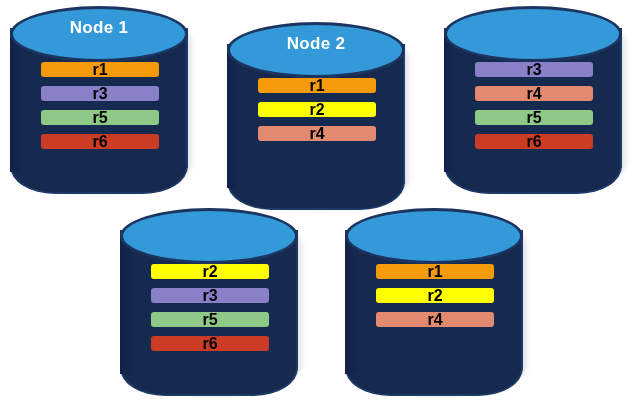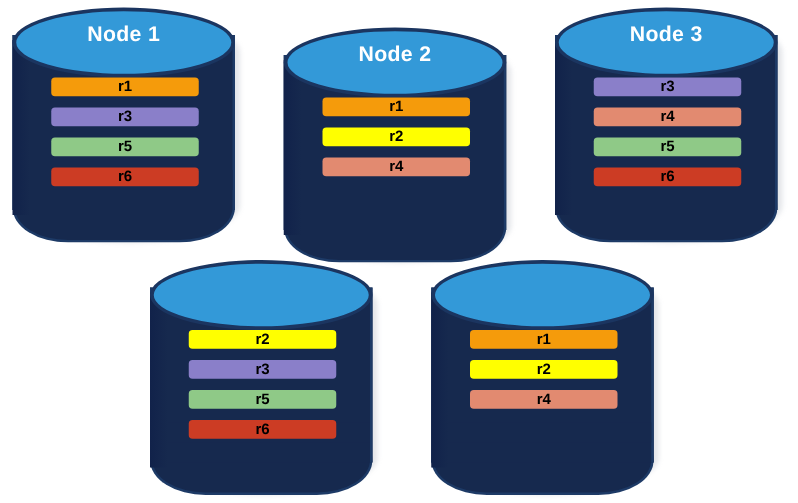--- a/index.html
+++ b/index.html
@@ -111,21 +111,21 @@
     left: 31px;
     top: 56px;
     width: 118px;
     z-index: 6;
   }
   .bar {
     height: 15px;
     margin-bottom: 9px;
     border-radius: 3px;
     text-align: center;
-    font-size: 12px;
+    font-size: 16px;
     font-weight: bold;
     color: #000000;
     line-height: 15px;
   }
 
   
   #node-1 { left: 10px;  top: 6px;  }
   #node-2 { left: 227px; top: 22px;  }
   #node-3 { left: 444px; top: 6px;  }
   #node-4 { left: 120px; top: 208px;}
@@ -167,21 +167,20 @@
     </div>
   </div>
 
   <div class="node" id="node-3">
     <div class="cyl-shadow"></div>
     <div class="cyl-bottom"></div>
     <div class="cyl-body"></div>
     <div class="cyl-body-mask"></div>
     <div class="cyl-left-shade"></div>
     <div class="cyl-top" style="background: rgb(51, 153, 216); border-color: rgb(27, 53, 96);"></div>
-    <div class="node-title">Node  3</div>
     <div class="bars">
       <div class="bar" style="background: rgb(138, 127, 201);">r3</div>
       <div class="bar" style="background: rgb(226, 138, 112);">r4</div>
       <div class="bar" style="background: rgb(143, 201, 135);">r5</div>
       <div class="bar" style="background: rgb(204, 60, 36);">r6</div>
     </div>
   </div>
 
   <div class="node" id="node-4">
     <div class="cyl-shadow"></div>

